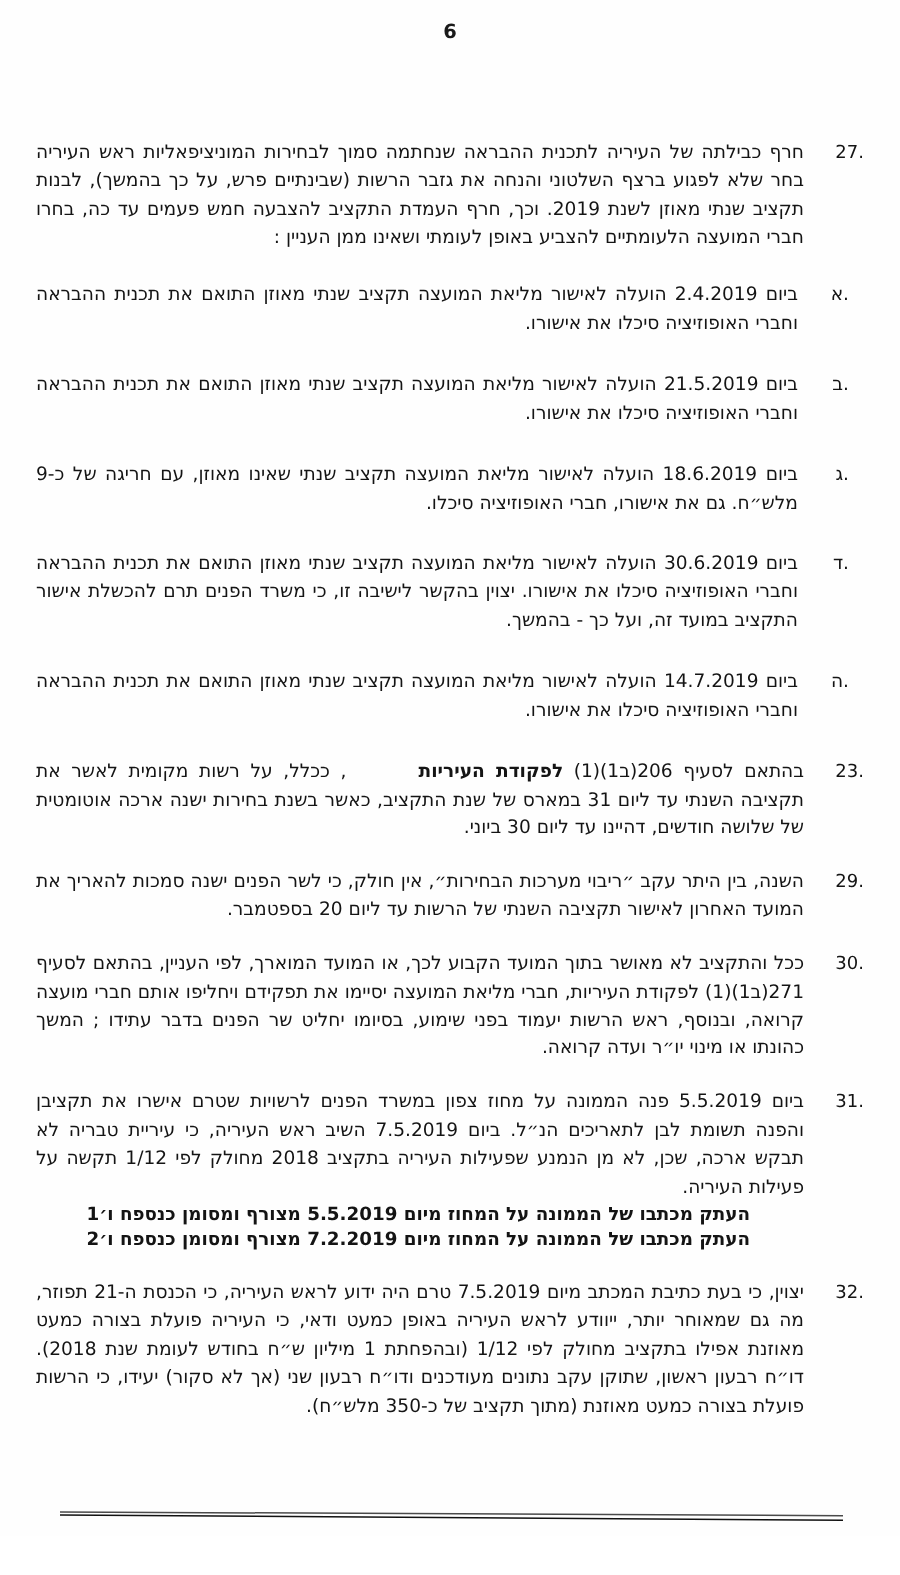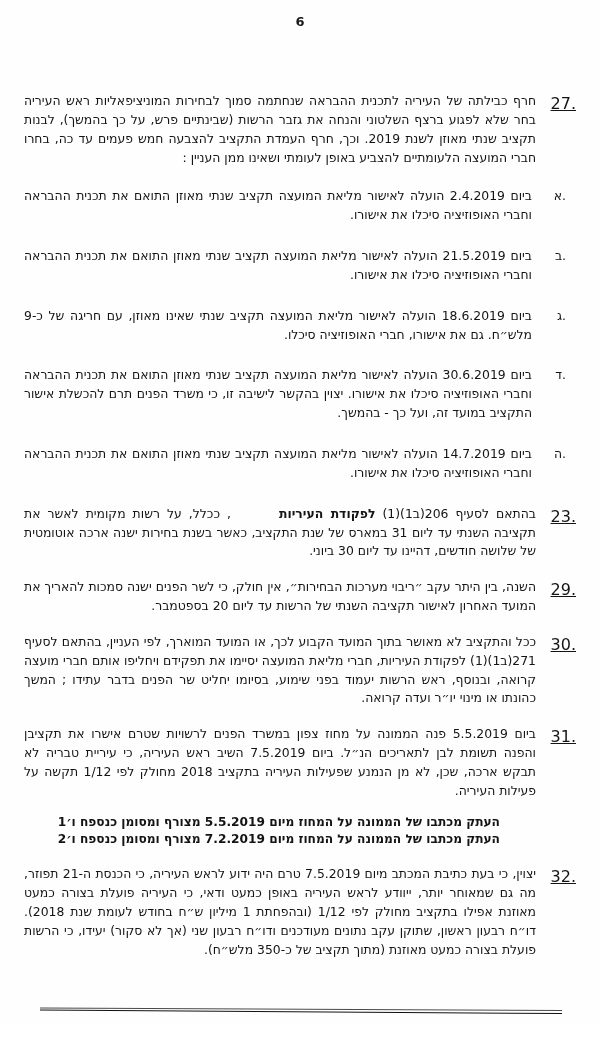--- a/index.html
+++ b/index.html
@@ -60,25 +60,24 @@
     direction: rtl;
   }
   .clause:last-child { margin-bottom: 0; }
 
   .clause-marker {
     position: absolute;
     right: 0;
     top: 0;
     width: 30px;
     text-align: center;
-    font-size: 16px;
+    font-size: 12px;
     line-height: 1.52;
     direction: ltr;
     unicode-bidi: isolate;
-    text-decoration: underline;
   }
 
   .clause-text { display: block; }
 
   
   .subitem-list {
     margin: 0;
     padding: 0;
     list-style: none;
   }
@@ -104,21 +103,21 @@
   .subitem-text { display: block; }
 
   
   .gap-before-list { margin-top: 20px; }
   .subitem-list { margin-bottom: 18px; }
 
   strong.ref { font-weight: bold; margin-left: 48px; }
 
   
   .attachment-notes {
-    margin: 13px 0 0 0;
+    margin: 0 0 0 0;
     padding-right: 36px;
     direction: rtl;
   }
   .attachment-line {
     font-size: 12.2px;
     font-weight: bold;
     line-height: 1.42;
     white-space: nowrap;
     direction: rtl;
   }

